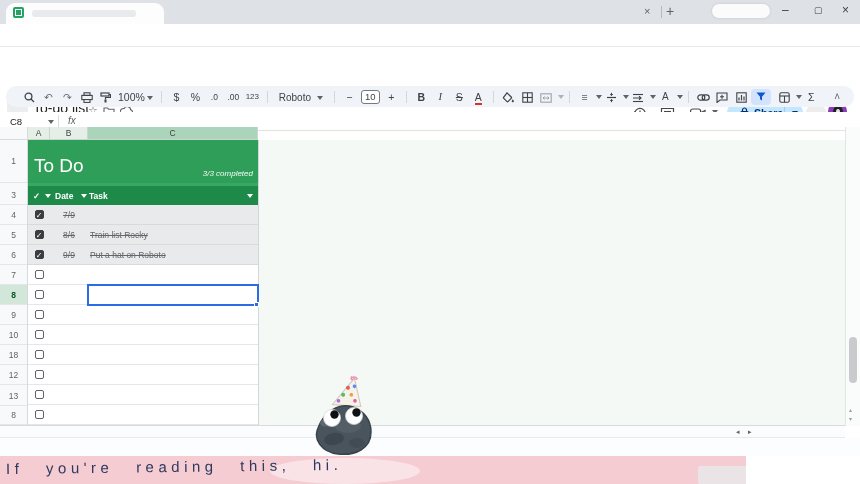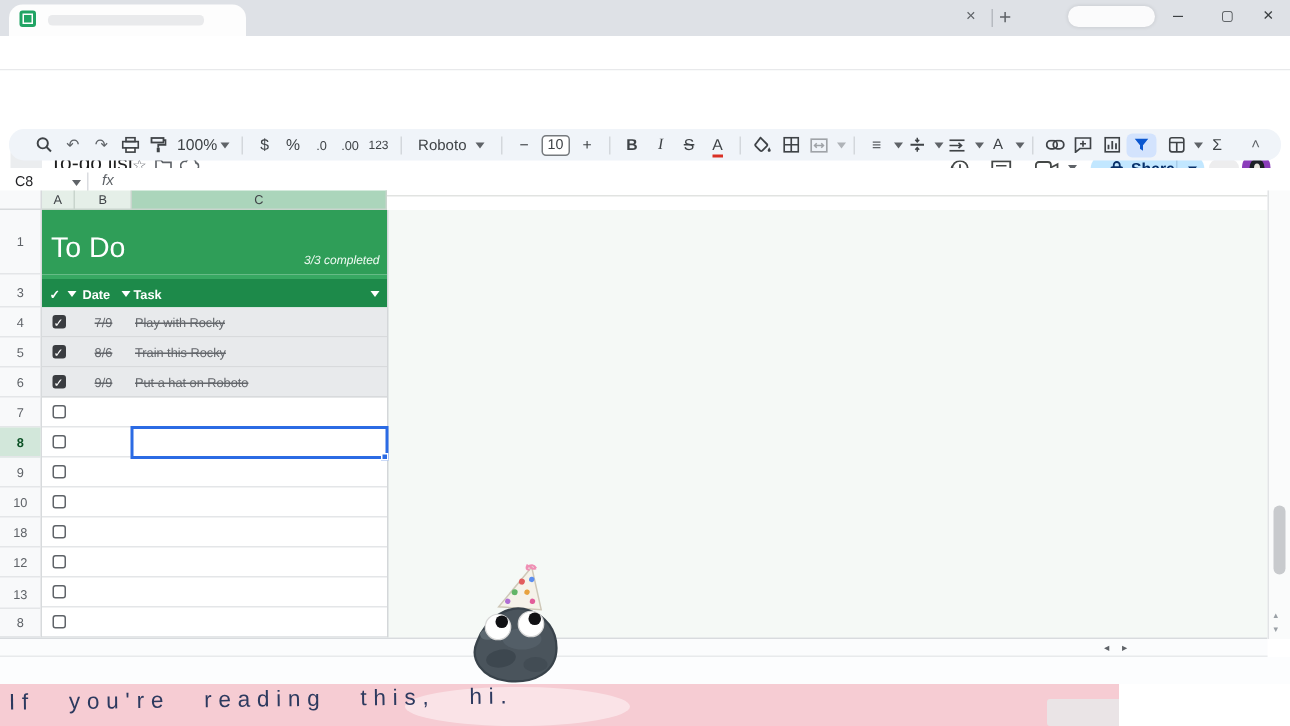--- a/index.html
+++ b/index.html
@@ -386,28 +386,27 @@
   <span style="left:61px;">Task</span>
   <span class="car w" style="position:absolute; right:5px; top:8px;"></span>
 </div>
 
 <div class="abs rows" id="rows">
     <div class="grow done" style="top: 0px;">
       <div class="c-check">
         <div class="cb on">✓</div>
       </div>
       <div class="c-date">7/9</div>
-      <div class="c-task">Play with Rocky</div>
     </div>
     <div class="grow done" style="top: 20px;">
       <div class="c-check">
         <div class="cb on">✓</div>
       </div>
       <div class="c-date">8/6</div>
-      <div class="c-task">Train this Rocky</div>
+      <div class="c-task">Train list Rocky</div>
     </div>
     <div class="grow done" style="top: 40px;">
       <div class="c-check">
         <div class="cb on">✓</div>
       </div>
       <div class="c-date">9/9</div>
       <div class="c-task">Put a hat on Roboto</div>
     </div>
     <div class="grow" style="top: 60px;">
       <div class="c-check">

